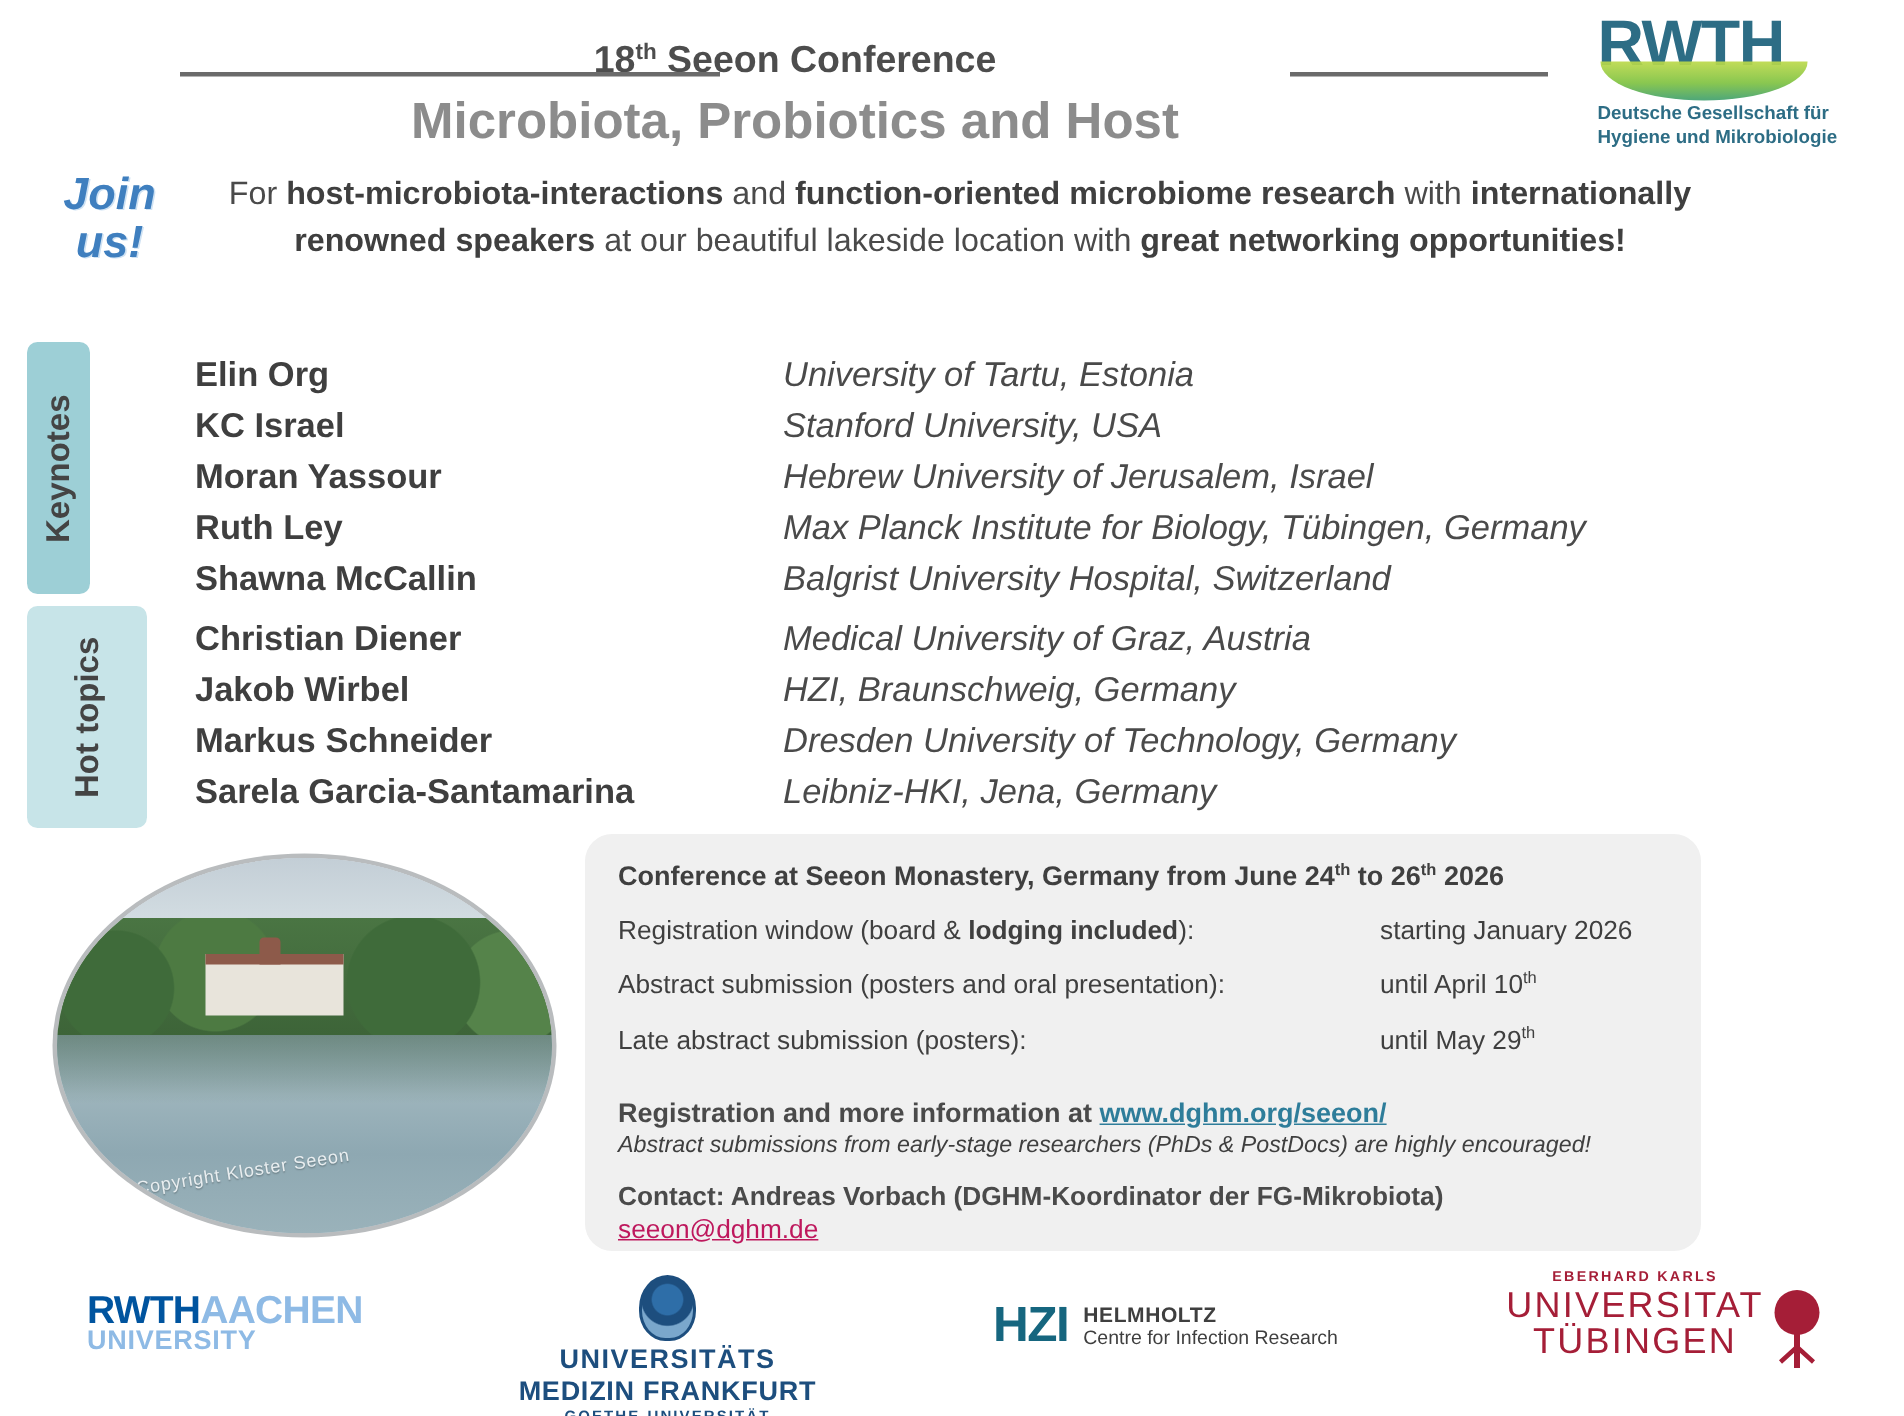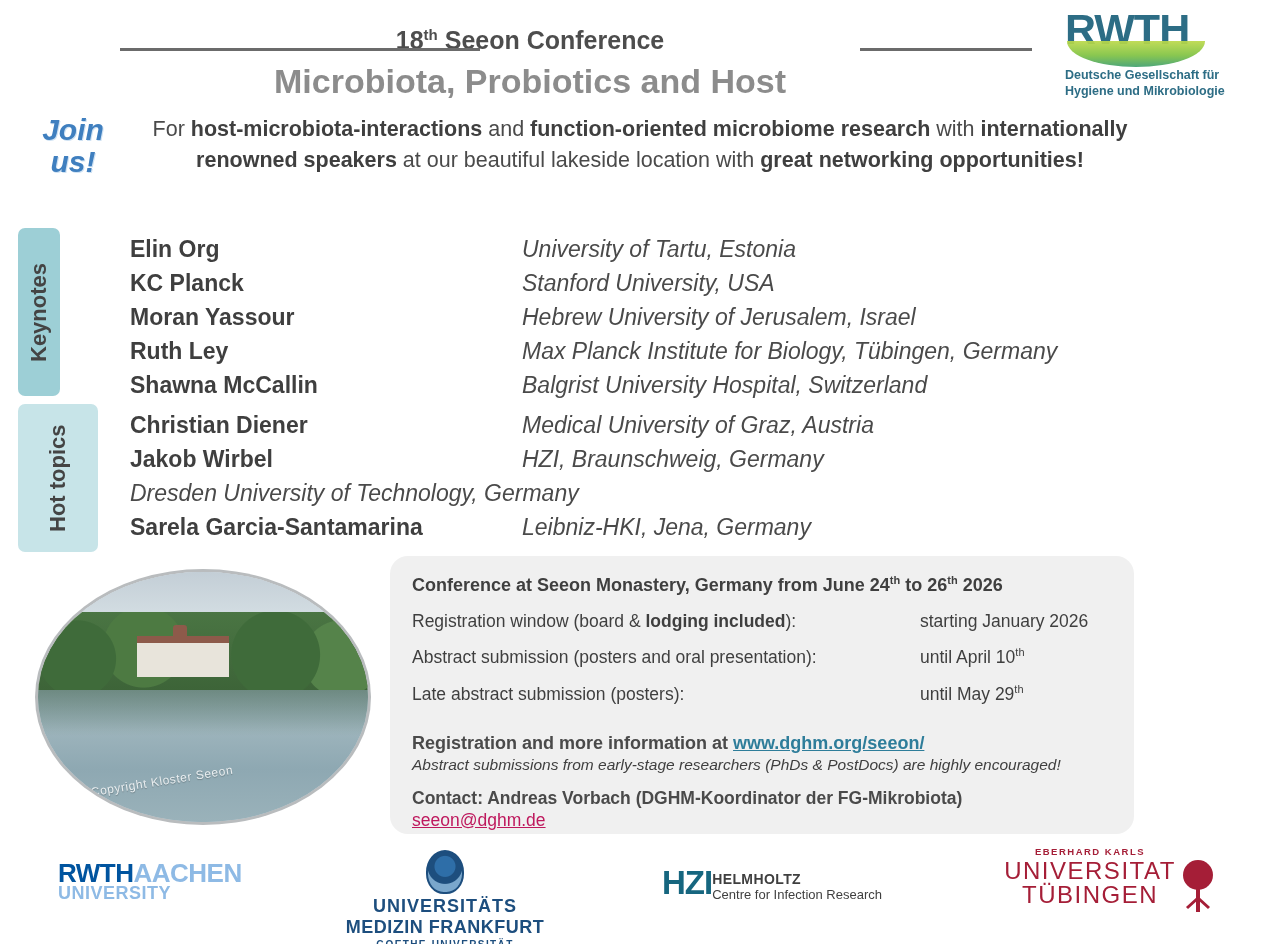--- a/index.html
+++ b/index.html
@@ -319,21 +319,21 @@
   .frank-crest {
     width: 34px; height: 40px; margin: 0 auto 2px auto;
     border-radius: 50% 50% 46% 46%;
     background: radial-gradient(circle at 50% 36%, #2e6ea8 0 10px, #1d4e7e 11px 17px, #7aa7cc 18px 21px);
     border: 2px solid #1d4e7e;
   }
   .frank-t1 { font-size: 18px; font-weight: bold; color: #1d4e7e; letter-spacing: 1px; }
   .frank-t2 { font-size: 18px; font-weight: bold; color: #1d4e7e; letter-spacing: .5px; }
   .frank-t3 { font-size: 10px; font-weight: bold; color: #1d4e7e; letter-spacing: 1.4px; margin-top: 1px; }
 
-  .logo-hzi { left: 662px; top: 20px; display: flex; align-items: flex-end; }
+  .logo-hzi { left: 662px; top: 20px; display: flex; align-items: center; gap: 10px; }
   .hzi-word { font-size: 33px; font-weight: bold; color: #16667f; letter-spacing: -1px; }
   .hzi-sub1 { font-size: 14px; font-weight: bold; color: #3f3f3f; letter-spacing: .4px;}
   .hzi-sub2 { font-size: 13px; color: #3f3f3f; }
 
   .logo-tue { right: 54px; top: 2px; text-align: center; width: 250px; }
   .tue-t0 { font-size: 9.5px; color: #a51e37; letter-spacing: 1.5px; font-weight: bold;}
   .tue-t1 { font-size: 24px; color: #a51e37; letter-spacing: 1.5px; }
   .tue-t2 { font-size: 24px; color: #a51e37; letter-spacing: 1.5px; margin-top: -4px;}
   .tue-mark {
     position: absolute; right: -6px; top: 12px;
@@ -370,21 +370,21 @@
 
 <div class="tab tab-keynotes">
   <span>Keynotes</span>
 </div>
 <div class="speaker-block speakers-keynotes">
     <div class="speaker-row">
       <div class="speaker-name">Elin Org</div>
       <div class="speaker-aff">University of Tartu, Estonia</div>
     </div>
     <div class="speaker-row">
-      <div class="speaker-name">KC Planck</div>
+      <div class="speaker-name">KC Israel</div>
       <div class="speaker-aff">Stanford University, USA</div>
     </div>
     <div class="speaker-row">
       <div class="speaker-name">Moran Yassour</div>
       <div class="speaker-aff">Hebrew University of Jerusalem, Israel</div>
     </div>
     <div class="speaker-row">
       <div class="speaker-name">Ruth Ley</div>
       <div class="speaker-aff">Max Planck Institute for Biology, Tübingen, Germany</div>
     </div>
@@ -400,20 +400,21 @@
 <div class="speaker-block speakers-hot">
     <div class="speaker-row">
       <div class="speaker-name">Christian Diener</div>
       <div class="speaker-aff">Medical University of Graz, Austria</div>
     </div>
     <div class="speaker-row">
       <div class="speaker-name">Jakob Wirbel</div>
       <div class="speaker-aff">HZI, Braunschweig, Germany</div>
     </div>
     <div class="speaker-row">
+      <div class="speaker-name">Markus Schneider</div>
       <div class="speaker-aff">Dresden University of Technology, Germany</div>
     </div>
     <div class="speaker-row">
       <div class="speaker-name">Sarela Garcia-Santamarina</div>
       <div class="speaker-aff">Leibniz-HKI, Jena, Germany</div>
     </div>
   </div>
 
 <div class="photo">
   <div class="sky"></div>

